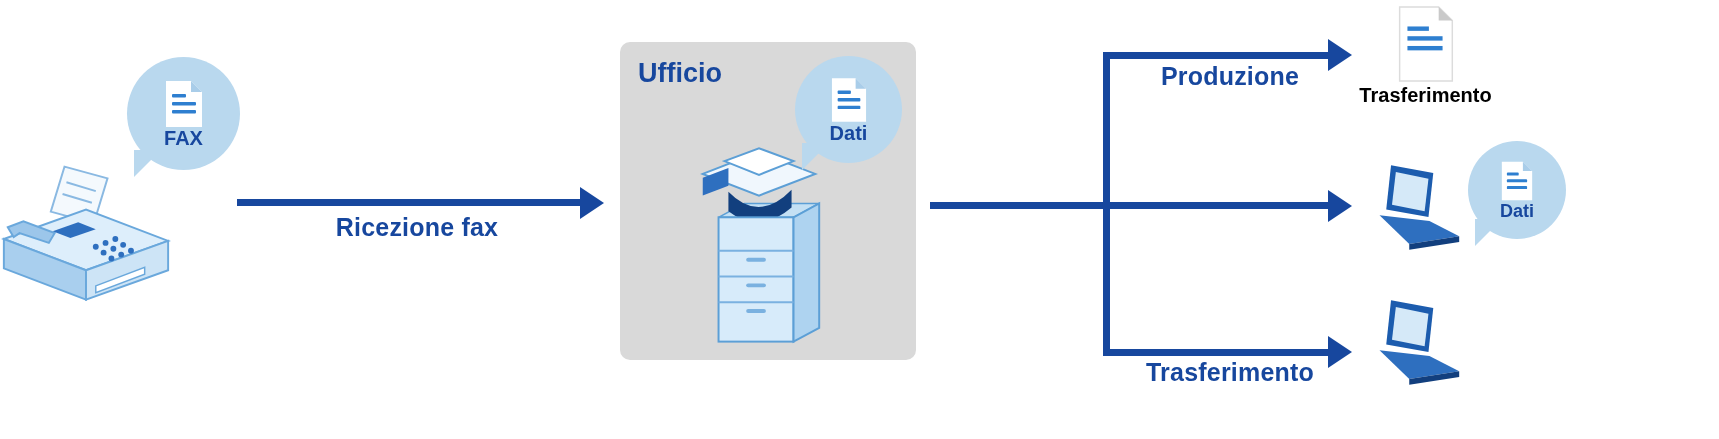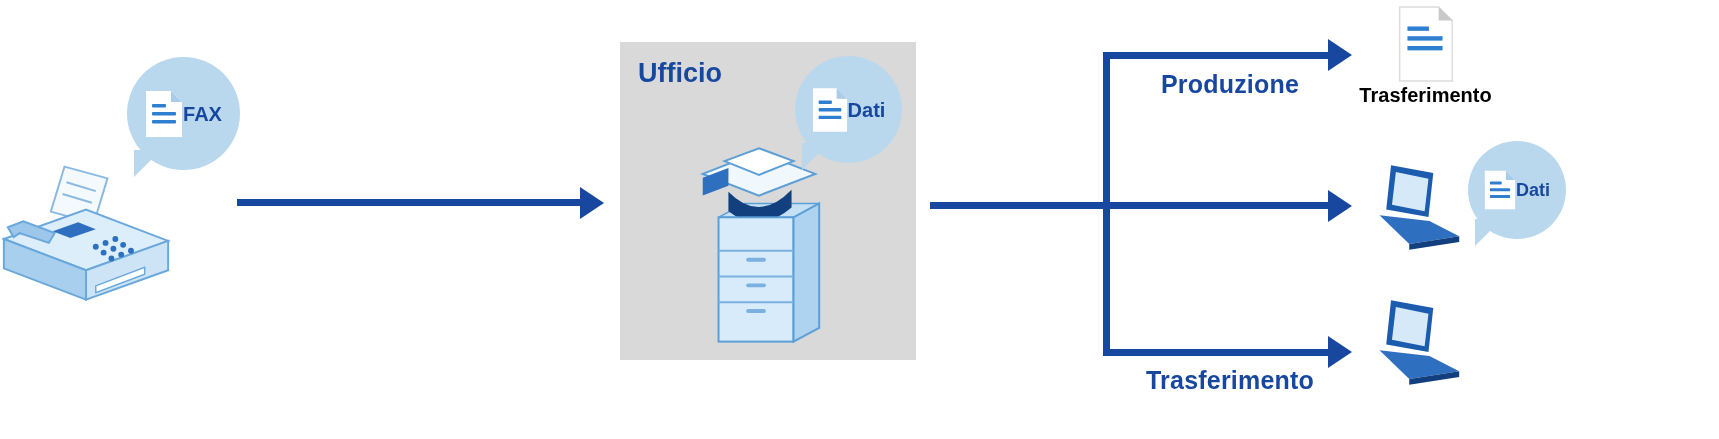--- a/index.html
+++ b/index.html
@@ -7,31 +7,31 @@
   body { font-family:"Liberation Sans", sans-serif; }
   .canvas { position:relative; width:1719px; height:439px; background:#ffffff; overflow:hidden; }
 
   .hline { position:absolute; height:7px; background:#17479e; }
   .vline { position:absolute; width:7px; background:#17479e; }
   .arrowhead { position:absolute; width:0; height:0;
     border-top:16px solid transparent; border-bottom:16px solid transparent;
     border-left:24px solid #17479e; }
 
   .flow-label { position:absolute; color:#17479e; font-weight:bold; font-size:25px;
-    text-align:center; letter-spacing:0.2px;margin-top:8px; }
+    text-align:center; letter-spacing:0.2px; }
 
   .bubble { position:absolute; background:#b9d8ee; border-radius:50%;
-    display:flex; flex-direction:row; align-items:center; justify-content:center; gap:0; }
+    display:flex; flex-direction:column; align-items:center; justify-content:center; gap:0; }
   .bubble .tail { position:absolute; left:7px; bottom:-7px; width:27px; height:27px;
     background:#b9d8ee; clip-path:polygon(0 0, 100% 0, 0 100%); }
   .bubble-label { color:#17479e; font-weight:bold; font-size:20px; line-height:1; }
   .bubble-label.small { font-size:18px; }
 
   .office-box { position:absolute; left:620px; top:42px; width:296px; height:318px;
-    background:#d9d9d9; border-radius:0; }
+    background:#d9d9d9; border-radius:10px; }
   .office-label { position:absolute; left:18px; top:16px; color:#17479e;
     font-weight:bold; font-size:27px; }
 
   .target-label { position:absolute; color:#000000; font-size:20px; font-weight:600;
     text-align:center; }
 
   .abs { position:absolute; }
   svg { display:block; }
 </style>
 </head>
@@ -73,20 +73,21 @@
         <rect x="7" y="22" width="24" height="3.6" rx="1" fill="#2e7fd0"></rect>
         <rect x="7" y="30" width="24" height="3.6" rx="1" fill="#2e7fd0"></rect>
       </svg>
     </span>
     <span class="bubble-label">FAX</span>
     <span class="tail"></span>
   </div>
 
   <div class="hline" style="left:237px; top:199px; width:345px;"></div>
   <div class="arrowhead" style="left:580px; top:187px;"></div>
+  <div class="flow-label" style="left:317px; top:213px; width:200px;">Ricezione fax</div>
 
   <div class="office-box">
     <div class="office-label">Ufficio</div>
 
     <div class="abs" style="left:65px; top:88px; width:148px; height:218px;">
       <svg width="148" height="218" viewBox="0 0 150 220">
         <polygon points="34,88 110,88 136,74 60,74" fill="#c4e0f4" stroke="#5c9fd6" stroke-width="1.5"></polygon>
         <path d="M44,62 Q75,94 108,60 L108,78 Q75,106 44,82 Z" fill="#123f7e"></path>
         <polygon points="18,44 75,22 132,44 75,66" fill="#f0f7fd" stroke="#5c9fd6" stroke-width="2"></polygon>
         <polygon points="40,31 75,18 110,31 75,45" fill="#ffffff" stroke="#5c9fd6" stroke-width="2"></polygon>

